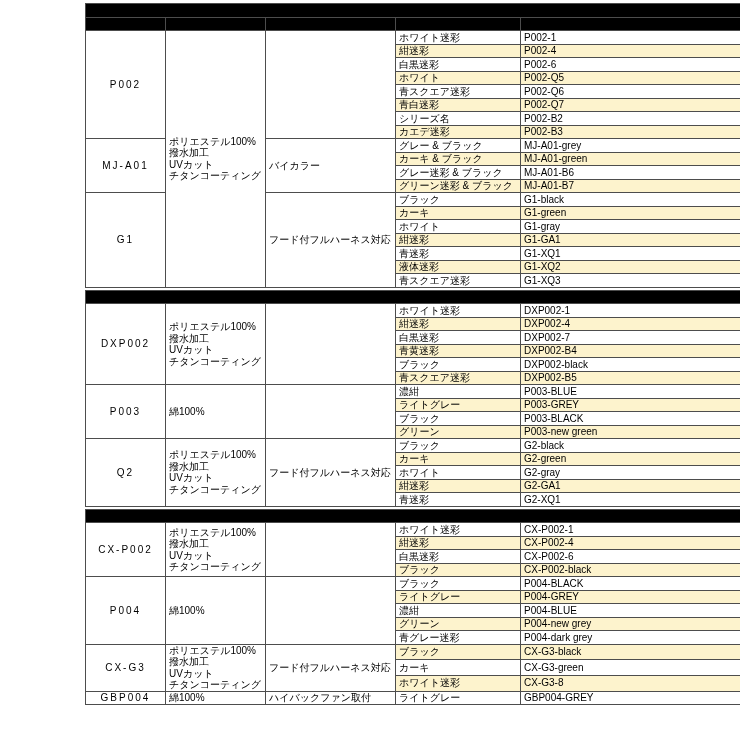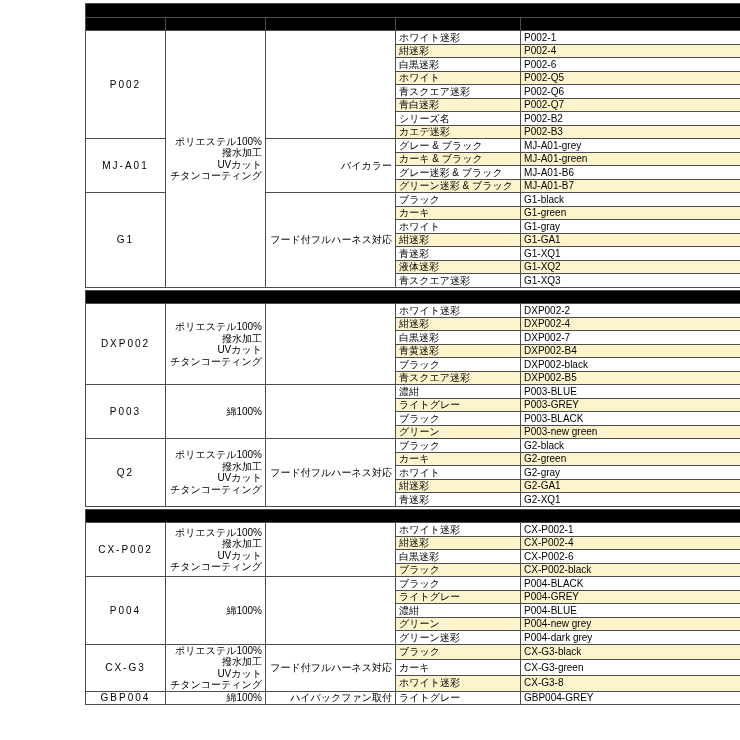--- a/index.html
+++ b/index.html
@@ -33,24 +33,24 @@
     text-align:center;font-weight:bold;font-size:11px;
     letter-spacing:2px;height:15px;
   }
   td.colhead{
     background:var(--hbg);color:var(--htx);
     text-align:center;font-size:10px;height:14px;
   }
   td.colhead:last-child{text-align:left;padding-left:28px;}
   td.series{text-align:center;letter-spacing:2px;white-space:nowrap;}
   td.blend{
-    text-align:right;white-space:pre-line;line-height:1.3;
+    text-align:left;white-space:pre-line;line-height:1.3;
     font-size:10px;
   }
-  td.feature{text-align:right;white-space:nowrap;font-size:10px;}
+  td.feature{text-align:left;white-space:nowrap;font-size:10px;}
   td.color-cell,td.code-cell{text-align:left;white-space:nowrap;padding-left:5px;}
   td.alt{background:var(--alt);}
 </style>
 </head>
 <body>
 
 <div class="page">
   <div class="table-wrap">
       <table class="spec">
         <colgroup>
@@ -172,21 +172,21 @@
             <td class="bar" colspan="5">半袖</td>
           </tr>
           <tr>
             <td class="series" rowspan="6">DXP002</td>
             <td class="blend" rowspan="6">ポリエステル100%
 撥水加工
 UVカット
 チタンコーティング</td>
             <td class="feature" rowspan="6"></td>
             <td class="color-cell">ホワイト迷彩</td>
-            <td class="code-cell">DXP002-2</td>
+            <td class="code-cell">DXP002-1</td>
           </tr>
           <tr>
             <td class="color-cell alt">紺迷彩</td>
             <td class="code-cell alt">DXP002-4</td>
           </tr>
           <tr>
             <td class="color-cell">白黒迷彩</td>
             <td class="code-cell">DXP002-7</td>
           </tr>
           <tr>
@@ -295,21 +295,21 @@
           </tr>
           <tr>
             <td class="color-cell">濃紺</td>
             <td class="code-cell">P004-BLUE</td>
           </tr>
           <tr>
             <td class="color-cell alt">グリーン</td>
             <td class="code-cell alt">P004-new  grey</td>
           </tr>
           <tr>
-            <td class="color-cell">グリーン迷彩</td>
+            <td class="color-cell">青グレー迷彩</td>
             <td class="code-cell">P004-dark  grey</td>
           </tr>
           <tr>
             <td class="series" rowspan="3">CX-G3</td>
             <td class="blend" rowspan="3">ポリエステル100%
 撥水加工
 UVカット
 チタンコーティング</td>
             <td class="feature" rowspan="3">フード付フルハーネス対応</td>
             <td class="color-cell alt">ブラック</td>

